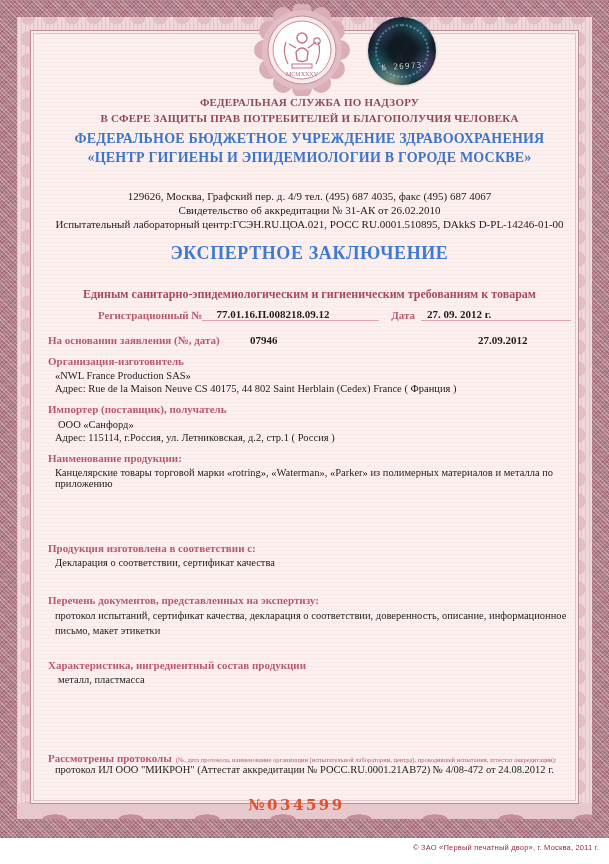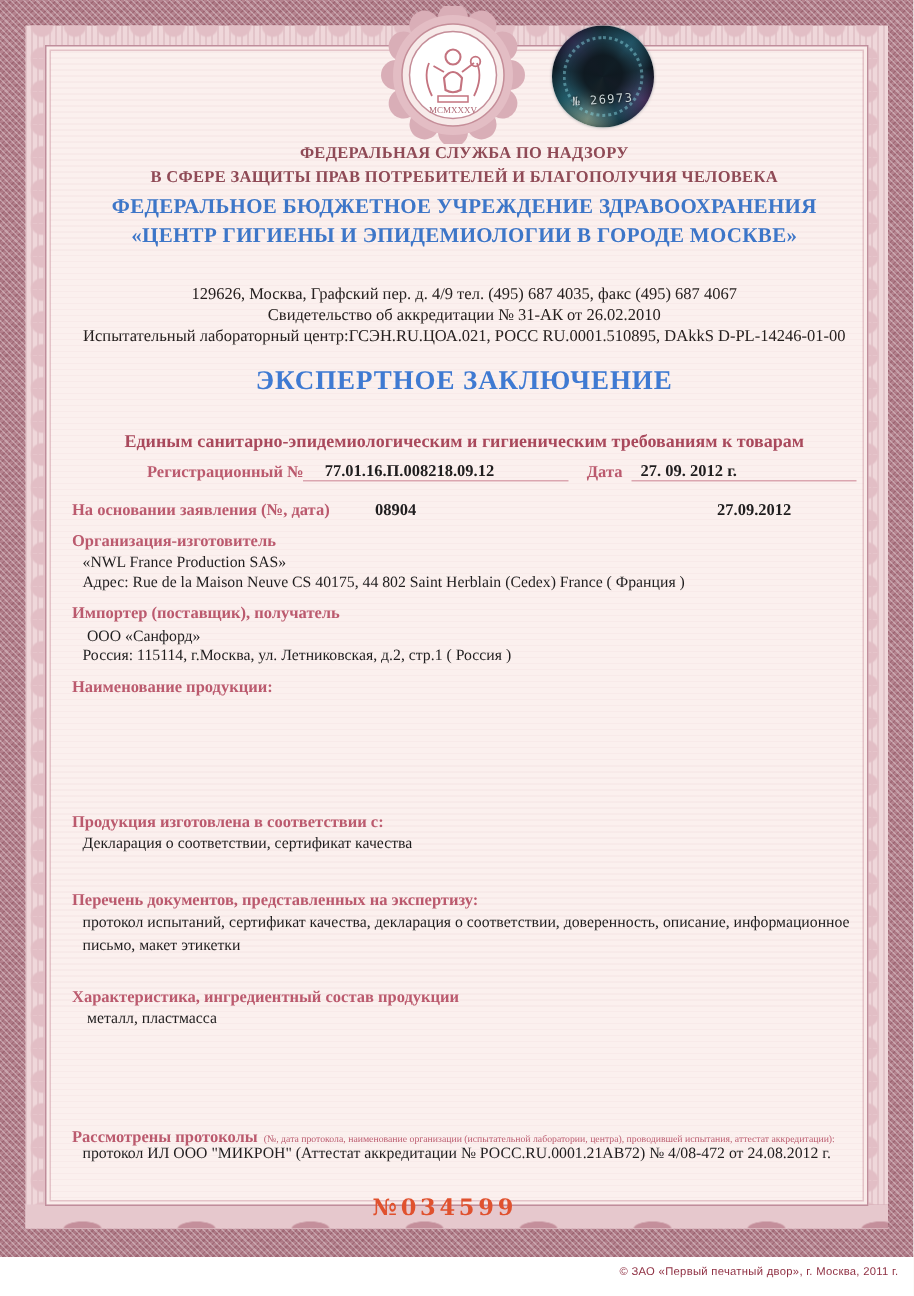--- a/index.html
+++ b/index.html
@@ -166,33 +166,34 @@
 
   <div class="abs regrow" style="top:308px">
     <span class="sp"></span>
     <span class="rose">Регистрационный №</span>
     <span class="v1 u">77.01.16.П.008218.09.12</span>
     <span class="rose dl">Дата</span>
     <span class="v2 u">27. 09. 2012 г.</span>
   </div>
   <div class="abs basisrow" style="top:334px">
     <span class="bl rose">На основании заявления (№, дата)</span>
-    <span class="bn">08904</span>
+    <span class="bn">07946</span>
     <span class="bd">27.09.2012</span>
   </div>
 
   <div class="abs rose label" style="top:355px">Организация-изготовитель</div>
   <div class="abs val value" style="top:370px; left:45px">«NWL France Production SAS»</div>
   <div class="abs val value" style="top:383px; left:45px">Адрес: Rue de la Maison Neuve CS 40175, 44 802 Saint Herblain (Cedex) France ( Франция )</div>
 
   <div class="abs rose label" style="top:403px">Импортер (поставщик), получатель</div>
   <div class="abs val value" style="top:419px; left:48px">ООО «Санфорд»</div>
-  <div class="abs val value" style="top:432px; left:45px">Россия: 115114, г.Москва, ул. Летниковская, д.2, стр.1 ( Россия )</div>
+  <div class="abs val value" style="top:432px; left:45px">Адрес: 115114, г.Россия, ул. Летниковская, д.2, стр.1 ( Россия )</div>
 
   <div class="abs rose label" style="top:452px">Наименование продукции:</div>
+  <div class="abs val value" style="top:467px; left:45px; right:32px">Канцелярские товары торговой марки «rotring», «Waterman», «Parker» из полимерных материалов и металла по приложению</div>
 
   <div class="abs rose label" style="top:542px">Продукция изготовлена в соответствии с:</div>
   <div class="abs val value" style="top:557px; left:45px">Декларация о соответствии, сертификат качества</div>
 
   <div class="abs rose label" style="top:594px">Перечень документов, представленных на экспертизу:</div>
   <div class="abs val value" style="top:608px; left:45px; right:42px; line-height:15px">протокол испытаний, сертификат качества, декларация о соответствии, доверенность, описание, информационное письмо, макет этикетки</div>
 
   <div class="abs rose label" style="top:659px">Характеристика, ингредиентный состав продукции</div>
   <div class="abs val value" style="top:674px; left:48px">металл, пластмасса</div>
 

